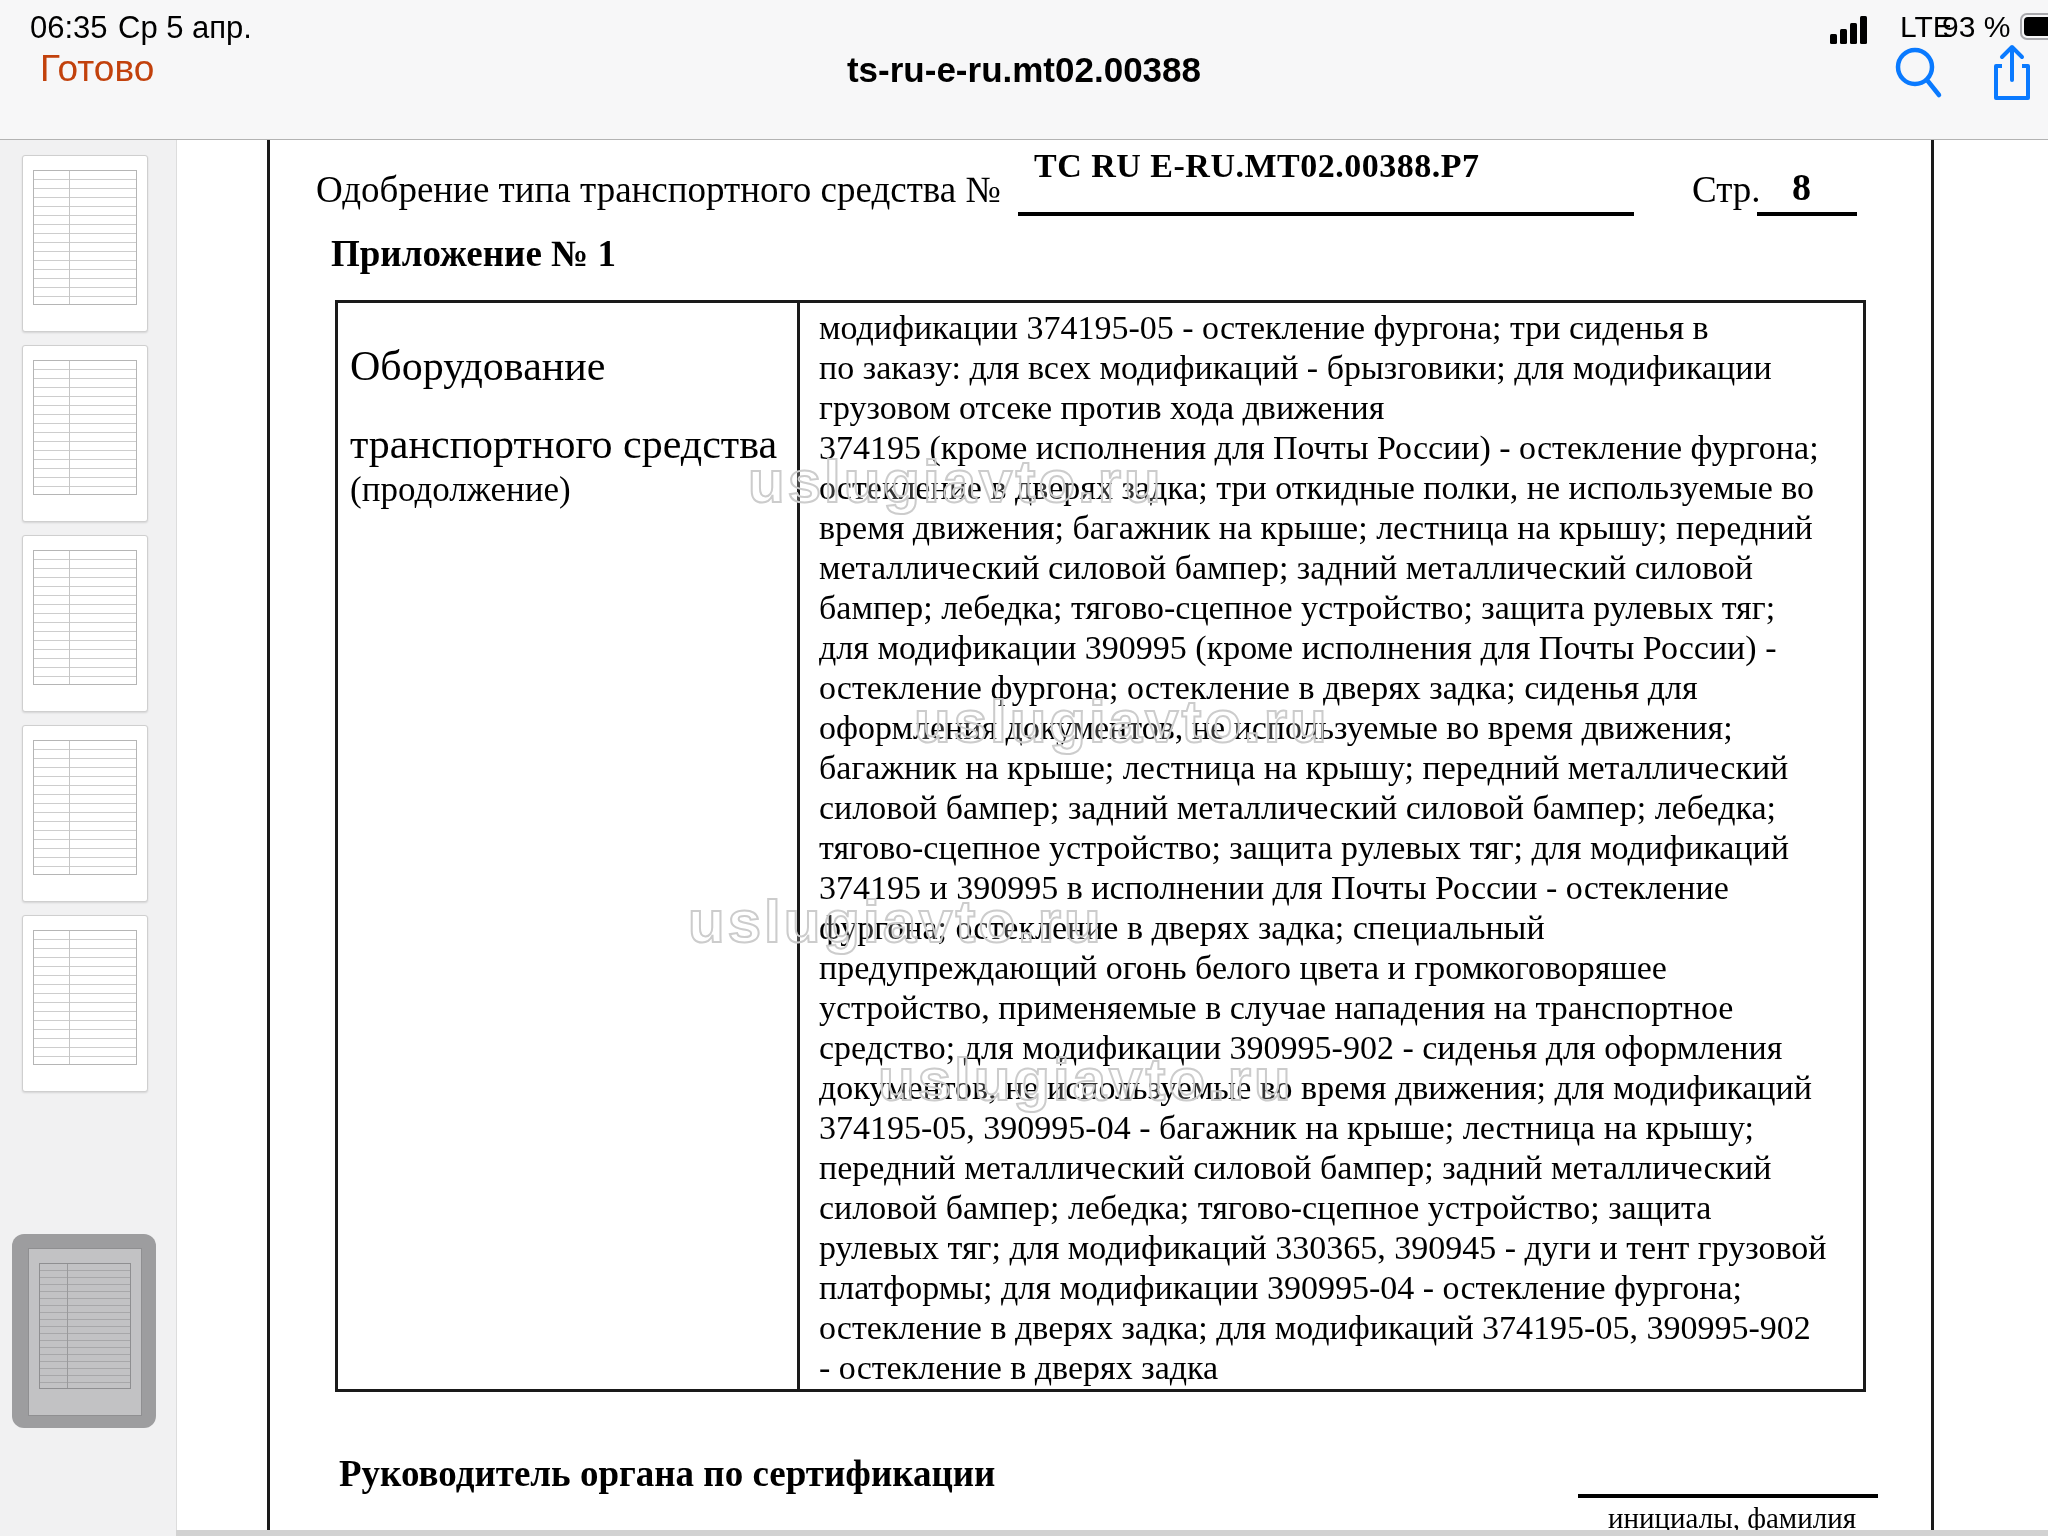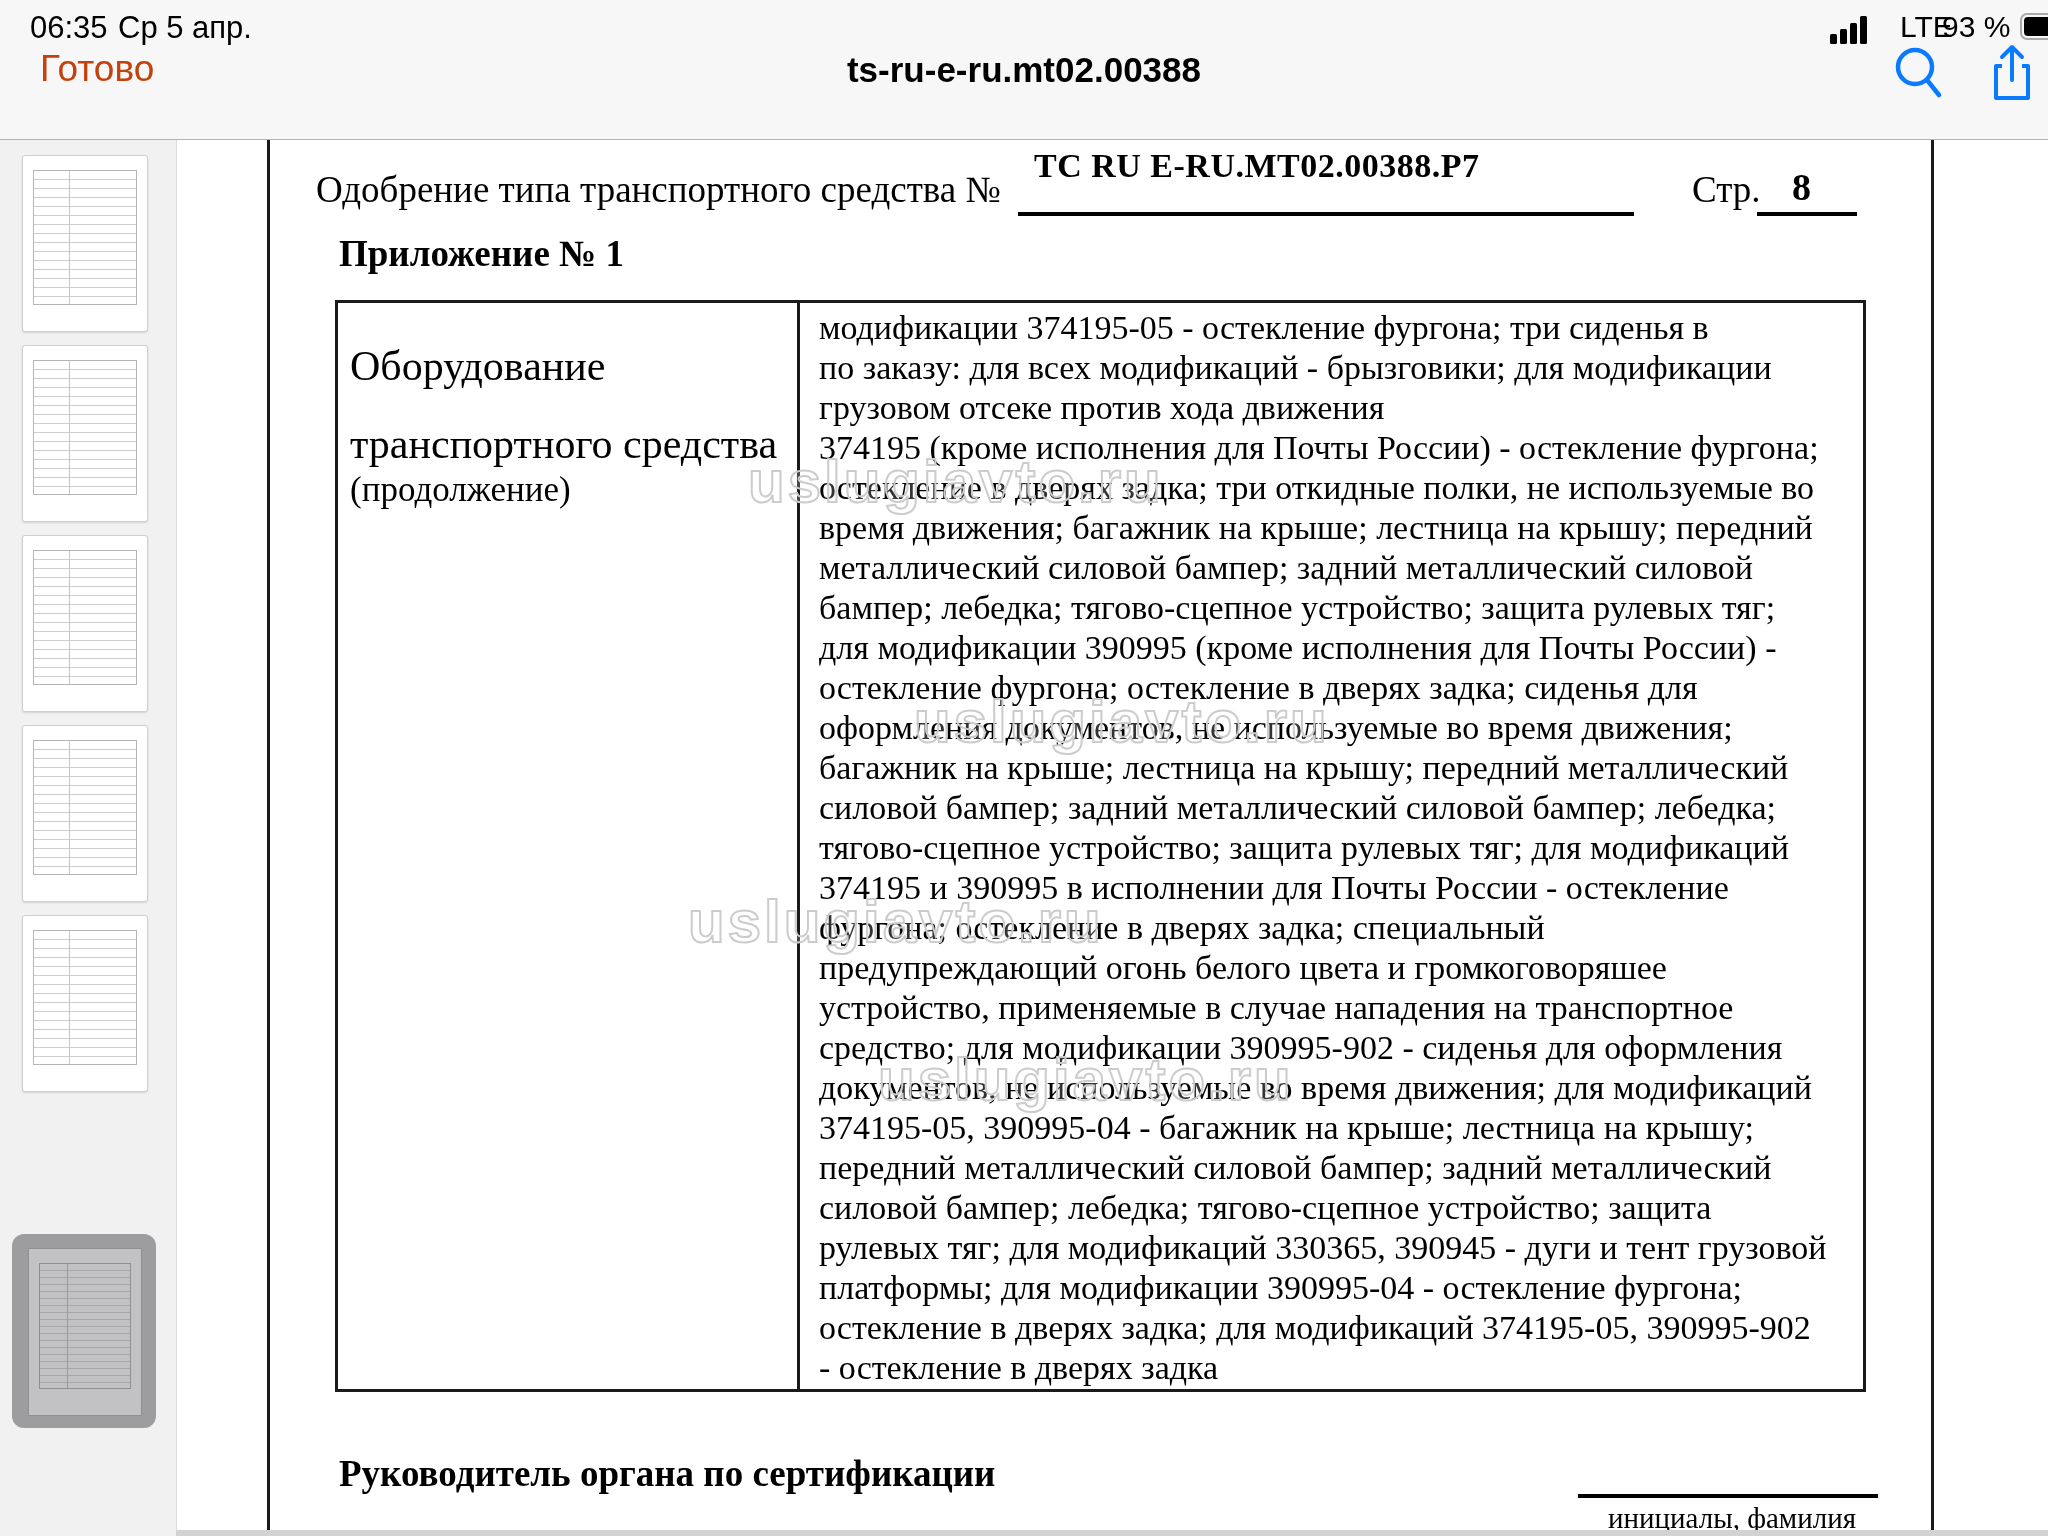--- a/index.html
+++ b/index.html
@@ -48,21 +48,21 @@
   #page-border-left{left:91px;}   
   #page-border-right{left:1755px;}
   .serif{font-family:"Liberation Serif",serif;color:#000;}
 
   #hdr-prefix{position:absolute;left:140px;top:29px;font-size:37px;}      
   #hdr-number{position:absolute;left:858px;top:8px;font-size:34px;font-weight:700;letter-spacing:.5px;}
   #hdr-underline1{position:absolute;left:842px;top:73px;width:616px;height:4px;background:#000;}
   #hdr-page-label{position:absolute;left:1516px;top:29px;font-size:37px;}
   #hdr-page-num{position:absolute;left:1616px;top:26px;font-size:38px;font-weight:700;}
   #hdr-underline2{position:absolute;left:1581px;top:73px;width:100px;height:4px;background:#000;}
-  #appendix{position:absolute;left:155px;top:93px;font-size:37px;font-weight:700;margin-left:8px;}
+  #appendix{position:absolute;left:155px;top:93px;font-size:37px;font-weight:700;}
 
   #equip-table{position:absolute;left:159px;top:161px;width:1525px;height:1086px; 
                border:3px solid #1a1a1a;}
   #cell-left{position:absolute;left:0;top:0;width:462px;height:100%;border-right:3px solid #1a1a1a;
              box-sizing:border-box;padding:8px 12px;}
   #cell-left .t{font-size:42px;font-weight:400;line-height:46px;margin-top:32px;}
   #cell-left .s{font-size:35px;line-height:46px;}
   #cell-right{position:absolute;left:465px;top:0;right:0;bottom:0;padding:5px 0 0 16px;overflow:hidden;}
   #cell-right .line{font-size:34px;line-height:40px;white-space:nowrap;}
 

